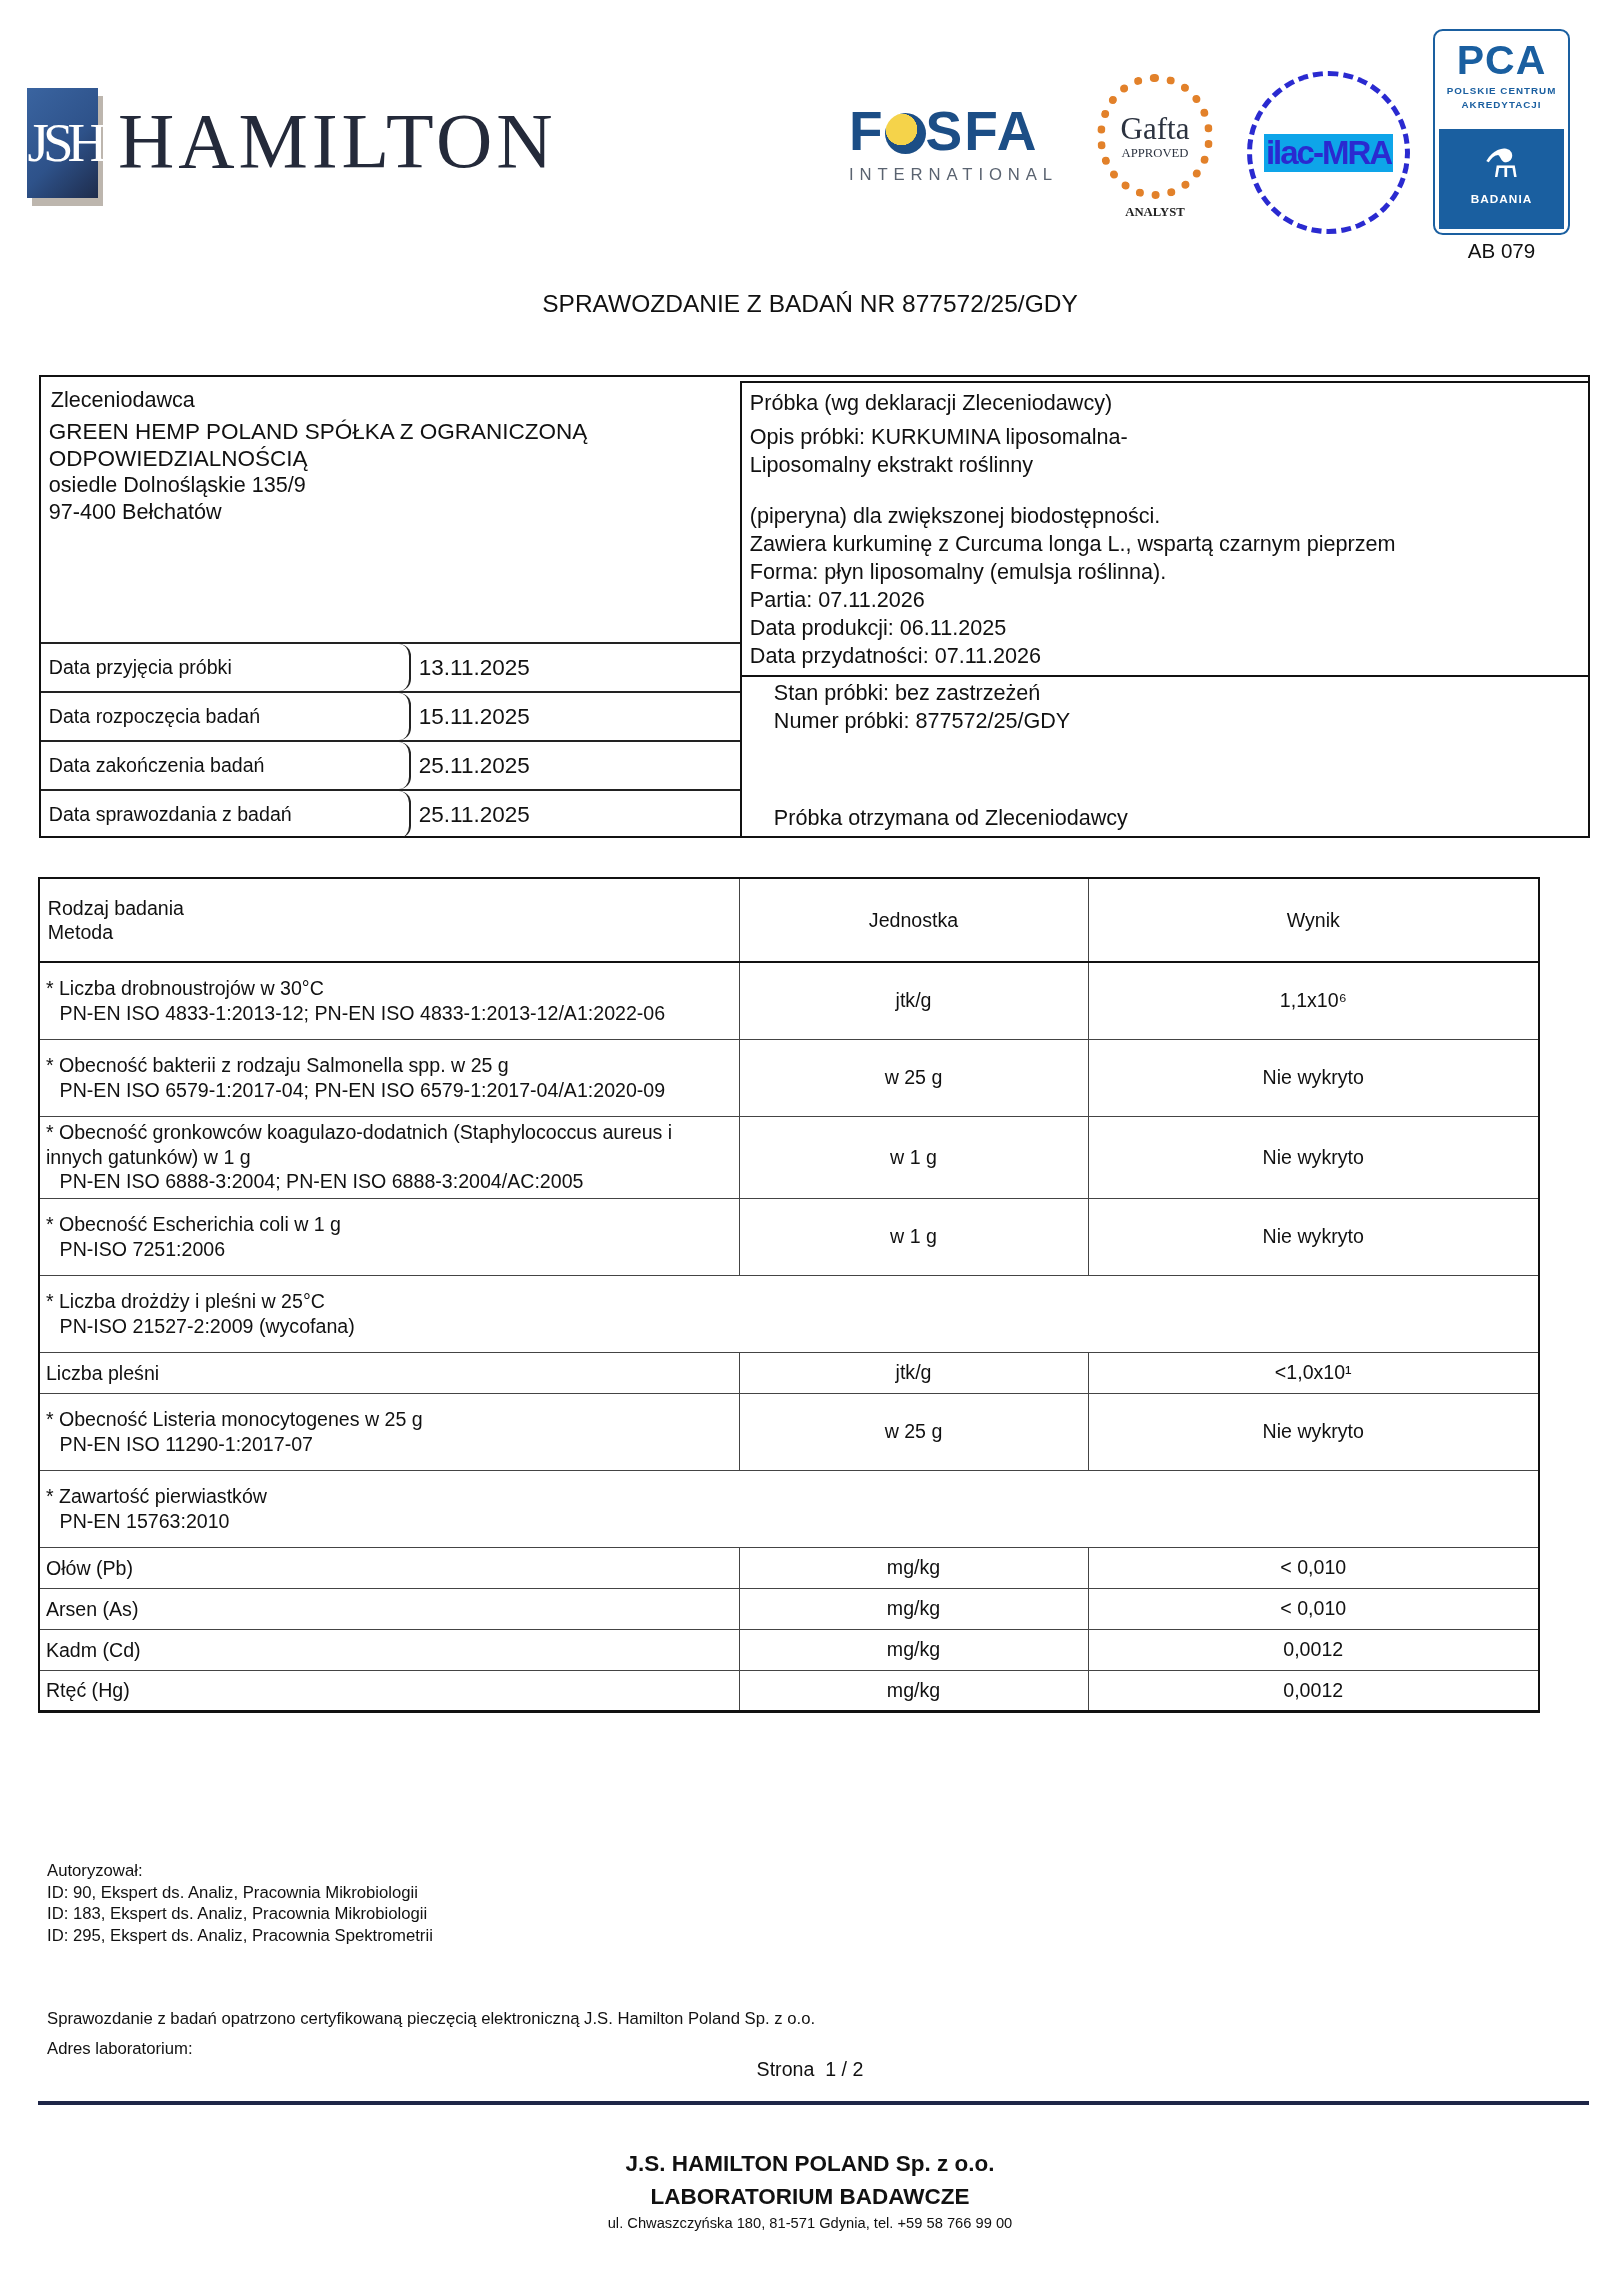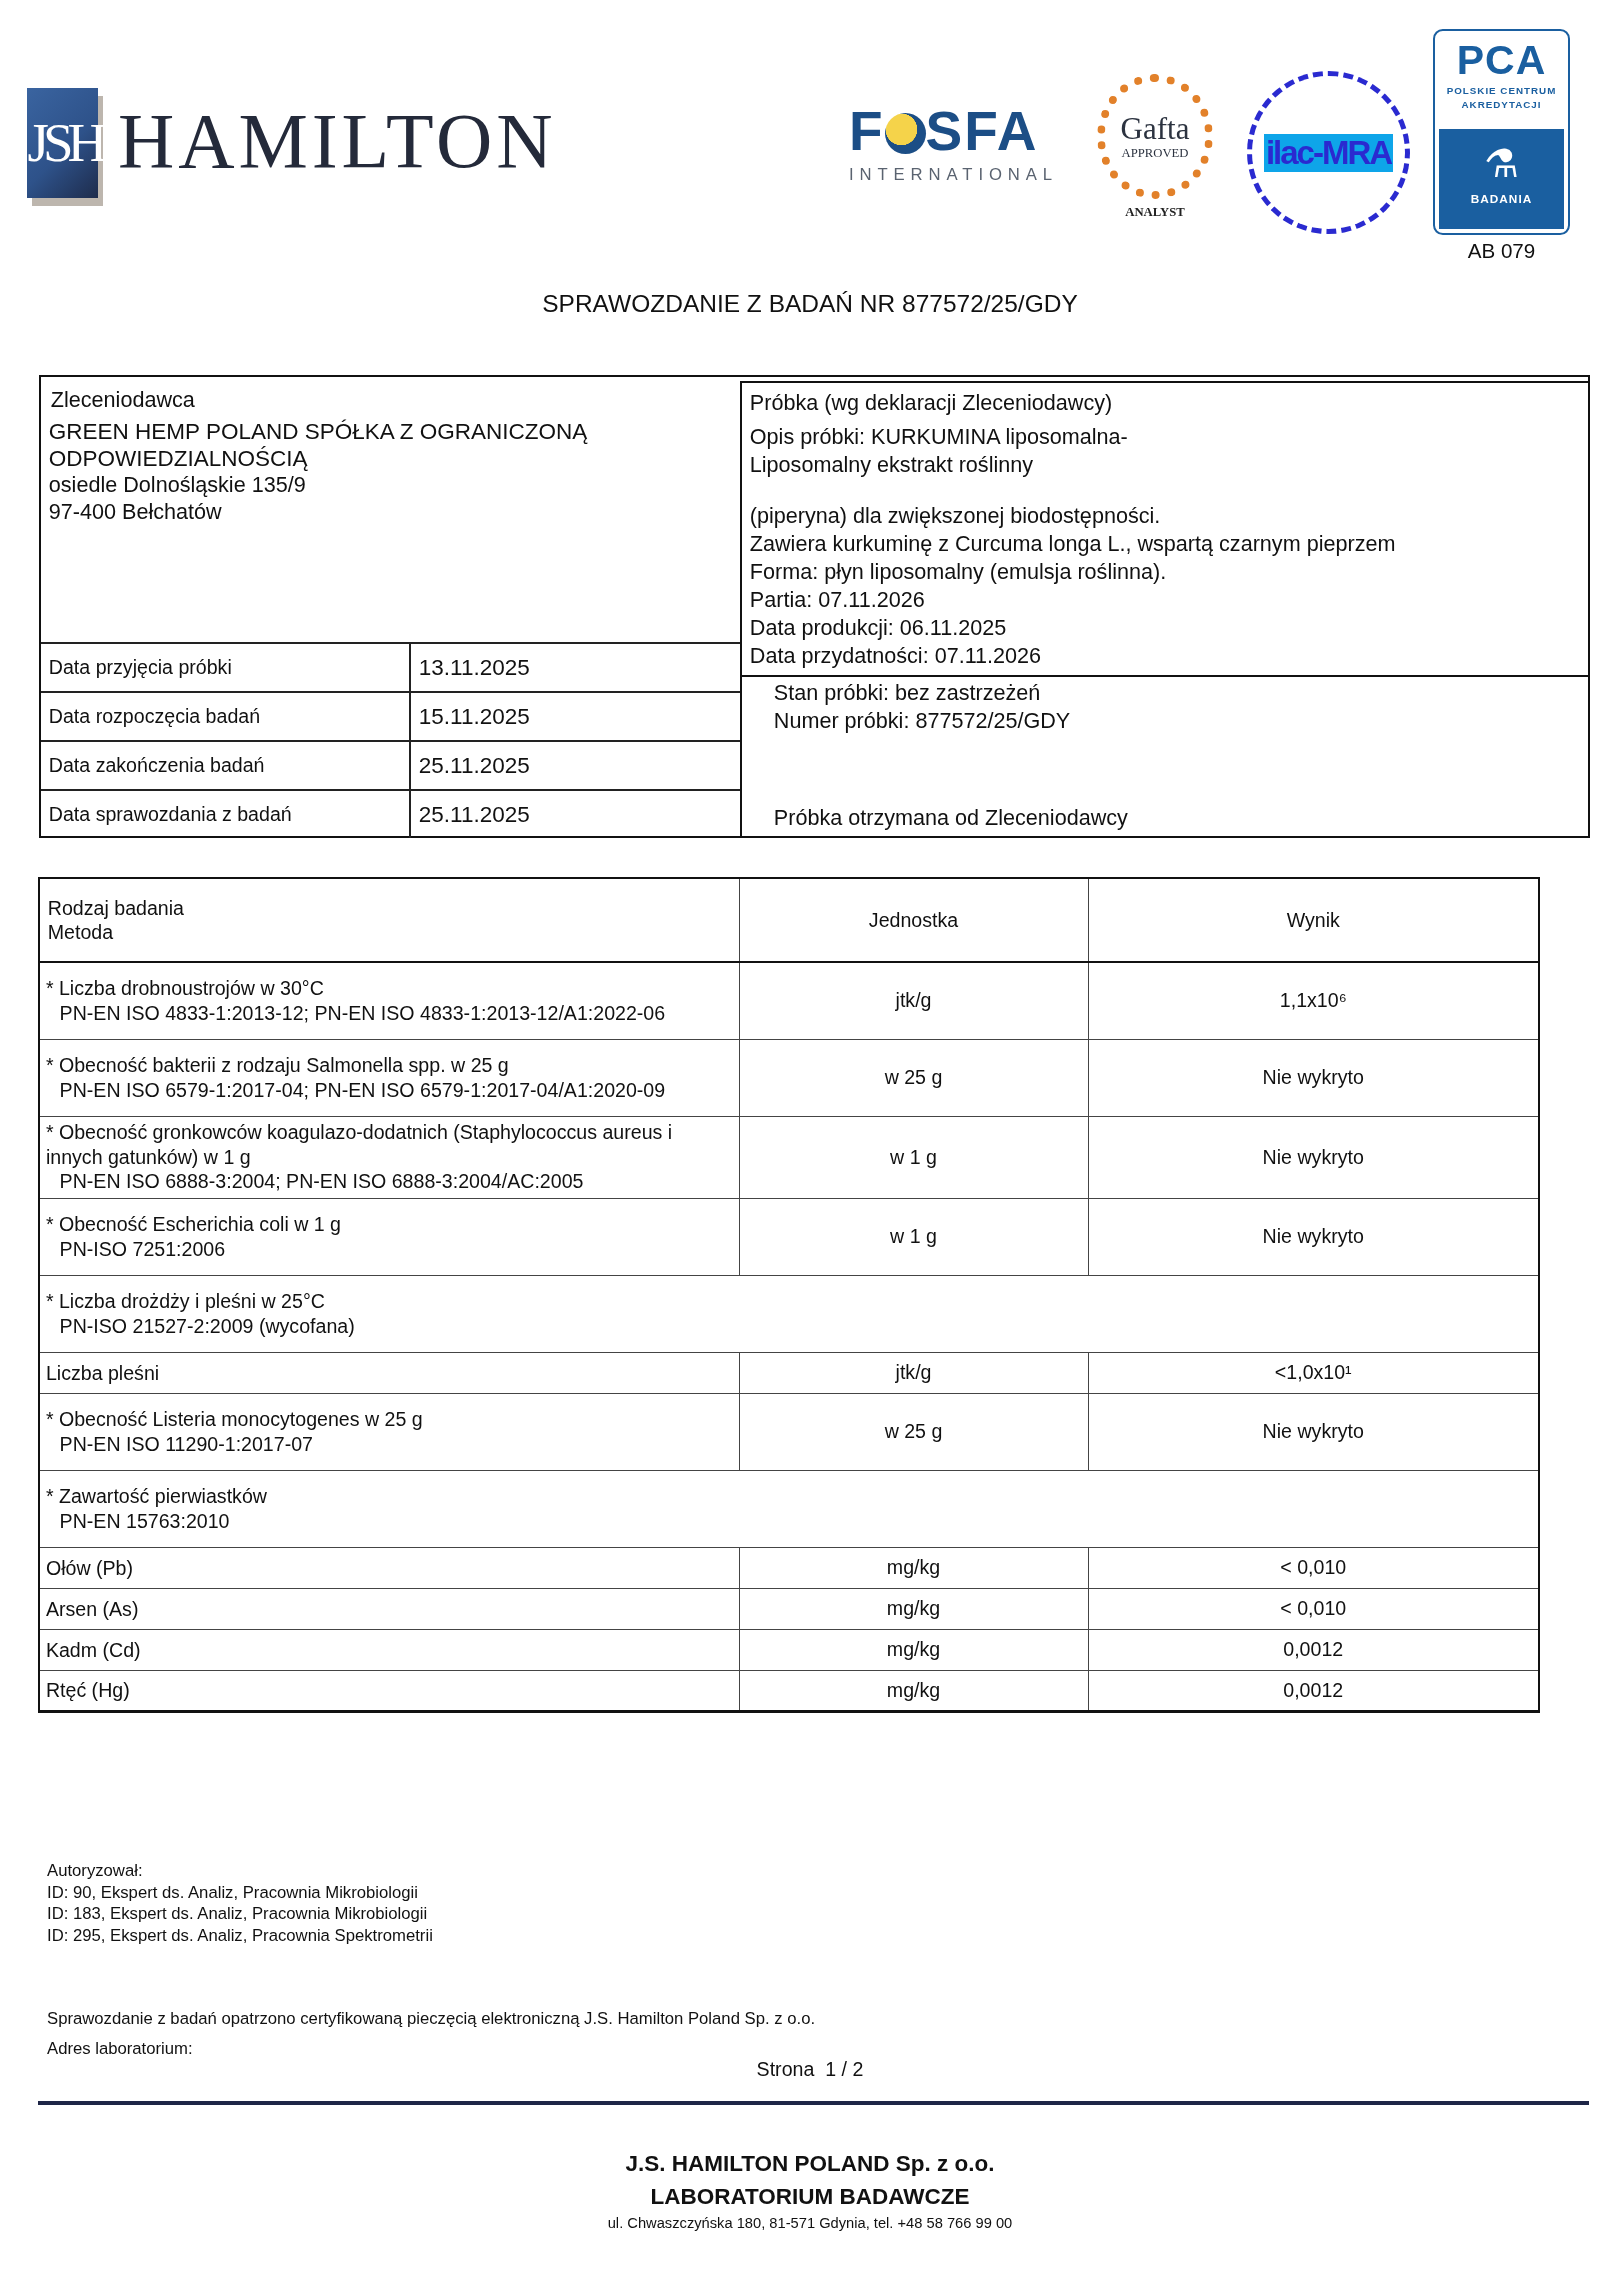--- a/index.html
+++ b/index.html
@@ -47,21 +47,21 @@
   
   .report-title { position: absolute; left: 0; width: 1620px; top: 290px; text-align: center; font-size: 24.5px; color: #111; }
 
   
   .info { position: absolute; left: 39px; top: 375px; width: 1551px; height: 463px; border: 2px solid #111; border-top-width: 2.9px; }
   .client { position: absolute; left: 0; top: 0; width: 699px; height: 265px; padding: 9.8px 7.8px; font-size: 21.6px; line-height: 26.5px; }
   .client .lbl { margin-bottom: 5.9px; padding-left: 2px; }
   .client .name { font-size: 22.5px; line-height: 26.5px; }
   .dates { position: absolute; left: 0; top: 265px; width: 699px; }
   .date-row { display: flex; height: 49px; border-top: 2px solid #222; }
-  .date-row .dl { width: 370px; border-right: 2px solid #222; padding: 11.8px 7.8px; font-size: 19.6px; }
+  .date-row .dl { width: 370px; border-right: 2px solid #222; padding: 11.8px 7.8px; font-size: 19.6px; border-radius: 12px; }
   .date-row .dv { flex: 1; padding: 10.8px 7.8px; font-size: 22.5px; }
   .sample { position: absolute; left: 699px; top: 3.9px; right: 0; bottom: 0; border-left: 2px solid #111; border-top: 2px solid #111; }
   .sample-top { height: 294px; padding: 5.9px 7.8px; font-size: 21.6px; line-height: 28px; border-bottom: 2px solid #111; }
   .sample-top .gap { height: 23.5px; }
   .sample-bottom { padding: 2px 7.8px; font-size: 21.6px; line-height: 28px; position: relative; height: 157px; margin-left: 24px; }
   .sample-bottom .recv { position: absolute; left: 7.8px; bottom: 2px; }
 
   
   .results { position: absolute; left: 38px; top: 877px; width: 1502px; border-collapse: collapse; font-size: 19.6px; }
   .results td, .results th { border: 1px solid #444; vertical-align: middle; }
@@ -266,15 +266,15 @@
 
 <div class="page-no">
   <span>Strona</span>&nbsp;&nbsp;<span>1 / 2</span>
 </div>
 
 <div class="footer-rule"></div>
 
 <div class="footer">
   <div class="f1">J.S. HAMILTON POLAND Sp. z o.o.</div>
   <div class="f2">LABORATORIUM BADAWCZE</div>
-  <div class="f3">ul. Chwaszczyńska 180, 81-571 Gdynia, tel. +48 58 766 99 00</div>
+  <div class="f3">ul. Chwaszczyńska 180, 81-571 Gdynia, tel. +59 58 766 99 00</div>
 </div>
 
 
 </body></html>

